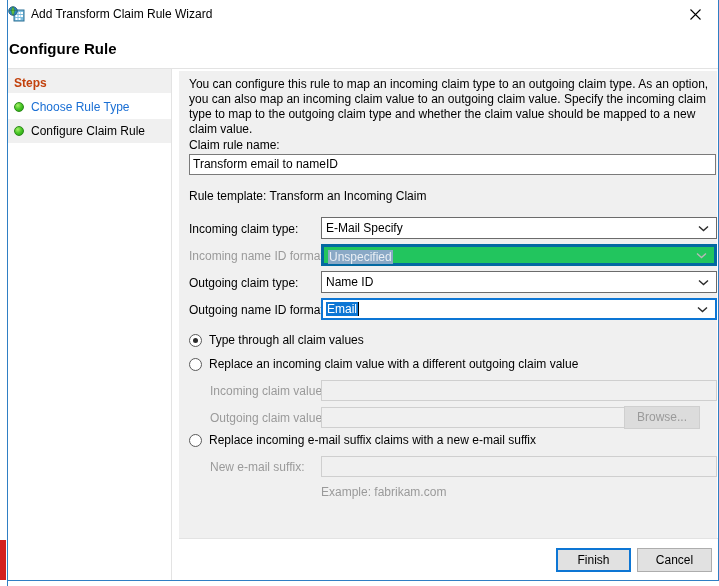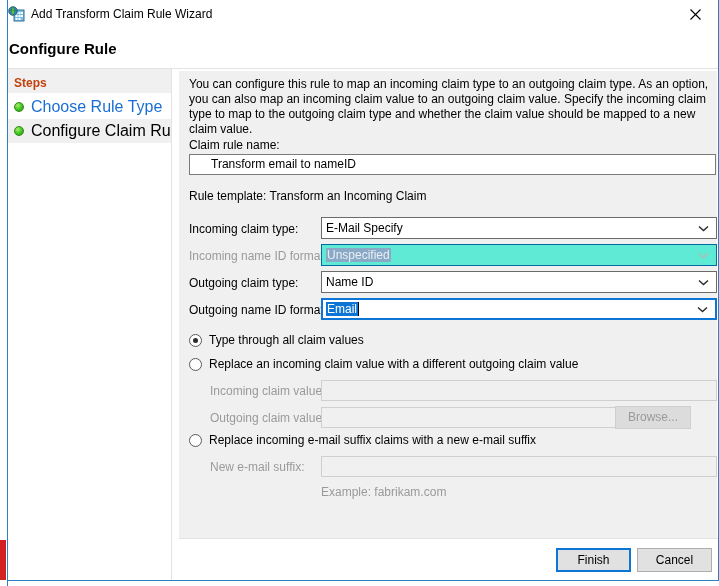--- a/index.html
+++ b/index.html
@@ -154,21 +154,21 @@
   .sidebar .bullet {
     width: 10px; height: 10px;
     border-radius: 50%;
     margin-right: 7px;
     flex: 0 0 auto;
     background: radial-gradient(circle at 35% 30%, #a6f06a 0%, #4fca2b 45%, #199a0b 100%);
     border: 1px solid #2c8a18;
     box-sizing: border-box;
   }
   .sidebar .step-label {
-    font-size: 16px;
+    font-size: 12px;
     white-space: nowrap;
   }
   .sidebar .step-label.link { color: #1a6fd4; }
   .sidebar .step-label.current { color: #000000; }
 
   .sidebar-divider {
     position: absolute;
     left: 163px;
     top: 69px;
     bottom: 0px;
@@ -215,21 +215,21 @@
 
   .text-input {
     position: absolute;
     box-sizing: border-box;
     height: 21px;
     background: #ffffff;
     border: 1px solid #7a7a7a;
     font-family: "Liberation Sans", sans-serif;
     font-size: 12px;
     color: #000000;
-    padding: 0 21px;
+    padding: 0 3px;
     line-height: 19px;
     white-space: nowrap;
     overflow: hidden;
   }
   .text-input.disabled {
     background: #f0f0f0;
     border: 1px solid #cfcfcf;
     color: #9a9a9a;
   }
 
@@ -259,22 +259,22 @@
     right: 7px;
     top: 0px;
     bottom: 0px;
     display: flex;
     align-items: center;
   }
   .combo.focused {
     border: 2px solid #0d76d4;
   }
   .combo.disabled {
-    background: #5eead4;
-    border: 1px solid #0369a1;
+    background: #22c55e;
+    border: 3px solid #0369a1;
   }
   .combo.disabled .combo-text.sel {
     background: #8aa9c6;
     color: #e8eef4;
   }
 
   .radio-row {
     position: absolute;
     display: flex;
     align-items: center;
@@ -469,21 +469,21 @@
       <div class="radio-row" style="left:9px; top:285px;">
         <span class="radio"></span>
         <span class="radio-label">Replace an incoming claim value with a different outgoing claim value</span>
       </div>
 
       <div class="field-label disabled" style="left:30px; top:312px;">Incoming claim value:</div>
       <div class="text-input disabled" style="left:141px; top:308px; width:396px;"></div>
 
       <div class="field-label disabled" style="left:30px; top:339px;">Outgoing claim value:</div>
       <div class="text-input disabled" style="left:141px; top:335px; width:311px;"></div>
-      <div class="browse-btn" style="left:435px; top:334px;">Browse...</div>
+      <div class="browse-btn" style="left:444px; top:334px;">Browse...</div>
 
       <div class="radio-row" style="left:9px; top:361px;">
         <span class="radio"></span>
         <span class="radio-label">Replace incoming e-mail suffix claims with a new e-mail suffix</span>
       </div>
 
       <div class="field-label disabled" style="left:30px; top:388px;">New e-mail suffix:</div>
       <div class="text-input disabled" style="left:141px; top:384px; width:396px;"></div>
 
       <div class="hint-text" style="left:141px; top:413px;">Example: fabrikam.com</div>

